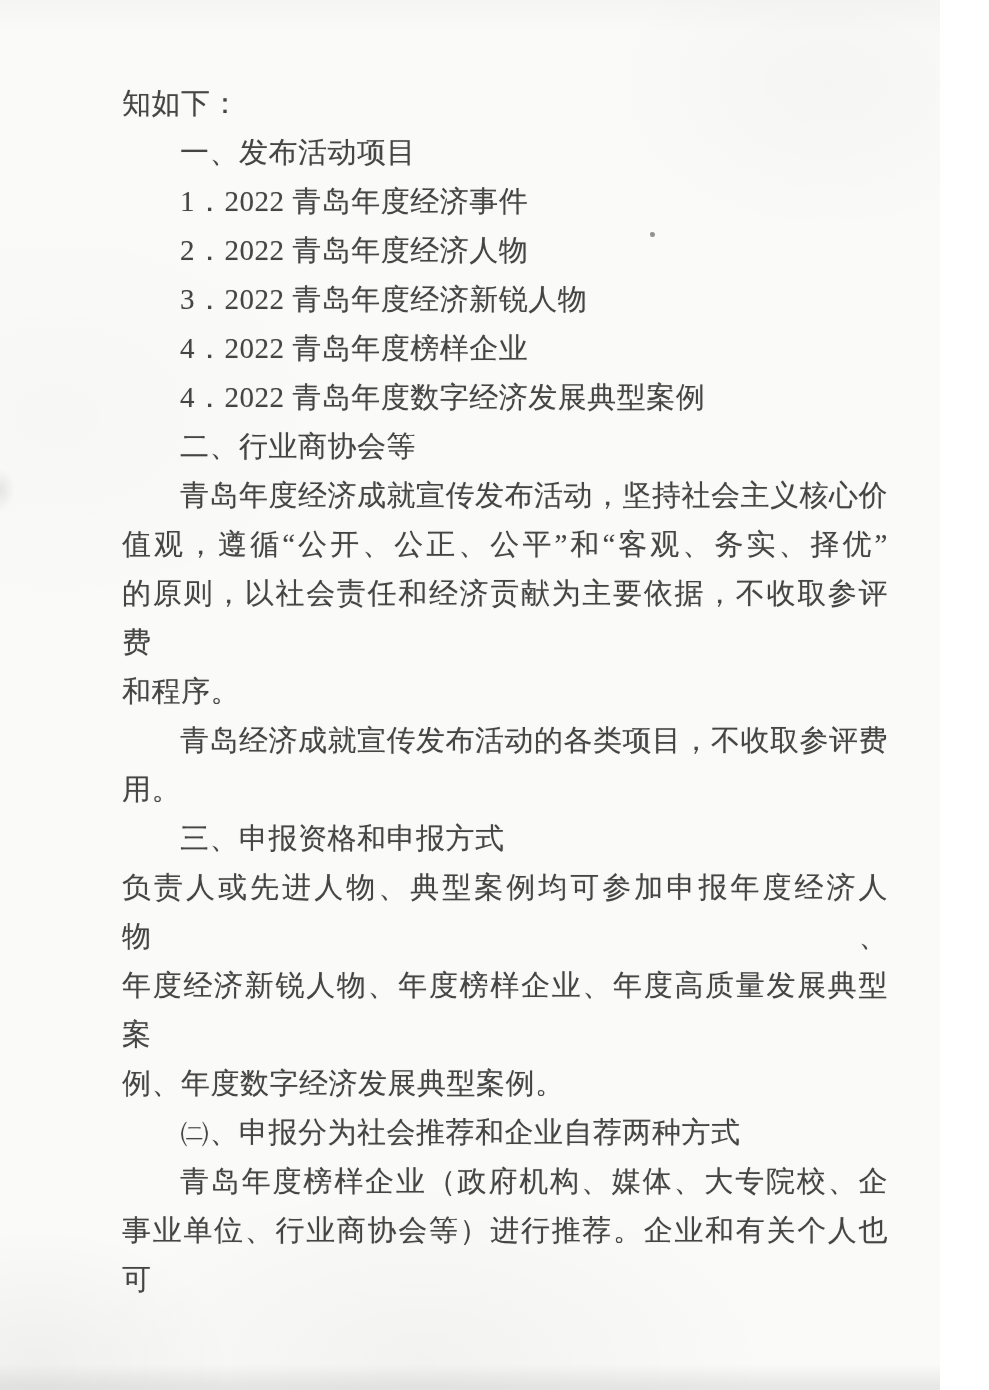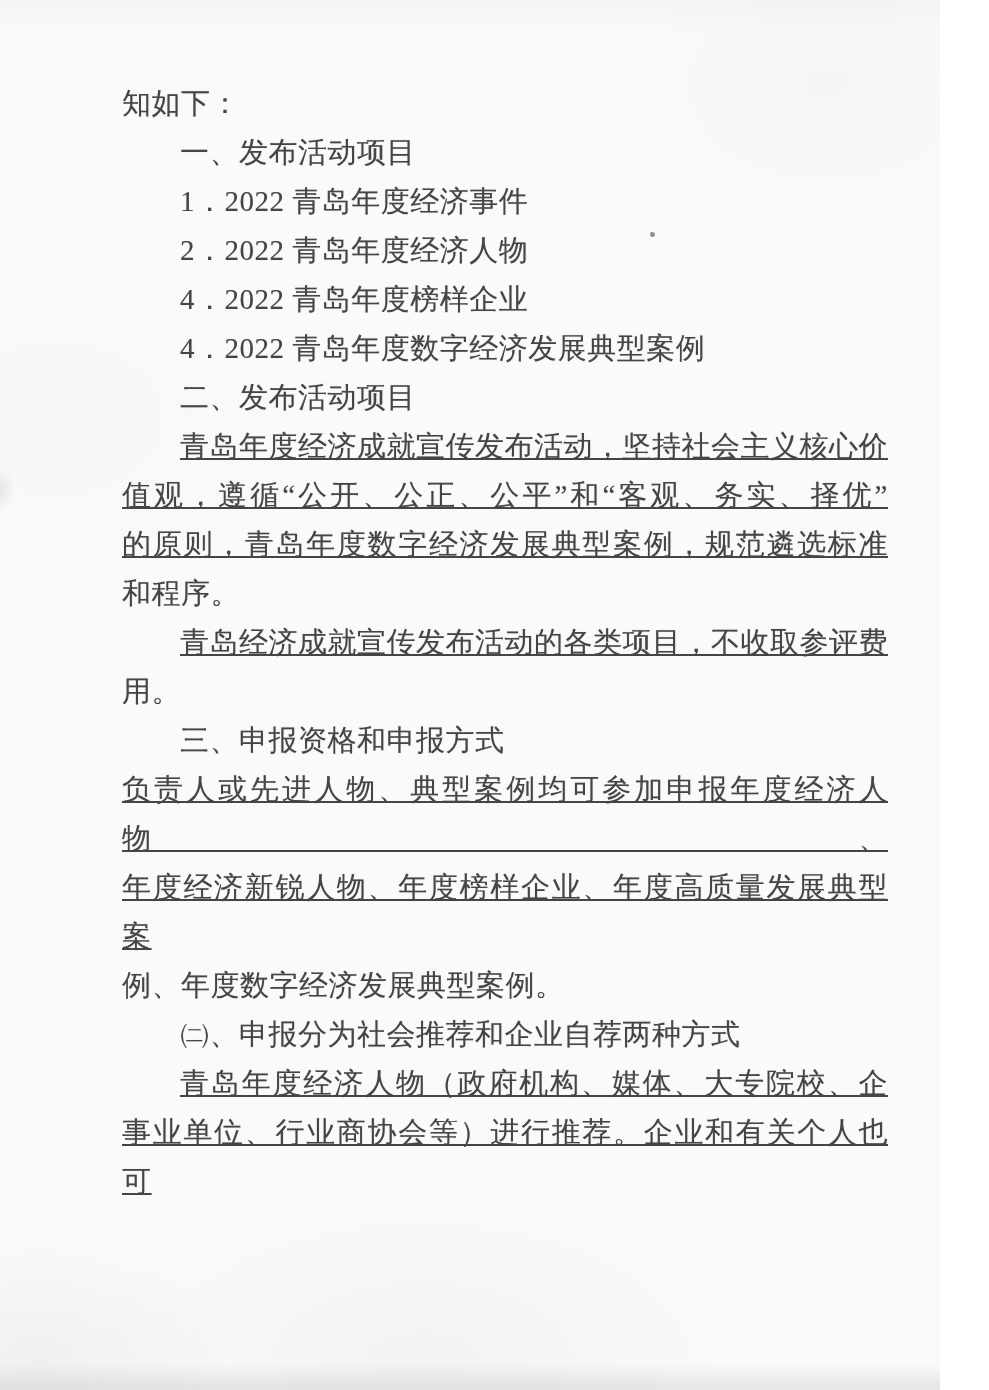--- a/index.html
+++ b/index.html
@@ -53,21 +53,20 @@
     text-shadow: 0 0 1px rgba(90,90,90,0.35);
     font-weight: 400;
   }
   .indent {
     text-indent: 58px;
   }
   .fill {
     text-align: justify;
     text-align-last: justify;
     text-justify: inter-character;
-    text-decoration: underline;
   }
   .speck {
     position: absolute;
     left: 650px;
     top: 232px;
     width: 5px;
     height: 5px;
     background: #6f6f6f;
     border-radius: 40% 60% 50% 50%;
     opacity: 0.75;
@@ -84,33 +83,34 @@
 </style>
 </head>
 <body>
 
 <div class="page">
   <div class="textblock">
     <p class="line">知如下：</p>
     <p class="line indent">一、发布活动项目</p>
     <p class="line indent">1．2022 青岛年度经济事件</p>
     <p class="line indent">2．2022 青岛年度经济人物</p>
+    <p class="line indent">3．2022 青岛年度经济新锐人物</p>
     <p class="line indent">4．2022 青岛年度榜样企业</p>
     <p class="line indent">4．2022 青岛年度数字经济发展典型案例</p>
-    <p class="line indent">二、发布活动项目</p>
+    <p class="line indent">二、行业商协会等</p>
     <p class="line indent fill">青岛年度经济成就宣传发布活动，坚持社会主义核心价</p>
     <p class="line fill">值观，遵循“公开、公正、公平”和“客观、务实、择优”</p>
-    <p class="line fill">的原则，青岛年度数字经济发展典型案例，规范遴选标准</p>
+    <p class="line fill">的原则，以社会责任和经济贡献为主要依据，不收取参评费</p>
     <p class="line">和程序。</p>
     <p class="line indent fill">青岛经济成就宣传发布活动的各类项目，不收取参评费</p>
     <p class="line">用。</p>
     <p class="line indent">三、申报资格和申报方式</p>
     <p class="line fill">负责人或先进人物、典型案例均可参加申报年度经济人物、</p>
     <p class="line fill">年度经济新锐人物、年度榜样企业、年度高质量发展典型案</p>
     <p class="line">例、年度数字经济发展典型案例。</p>
     <p class="line indent">㈡、申报分为社会推荐和企业自荐两种方式</p>
-    <p class="line indent fill">青岛年度经济人物（政府机构、媒体、大专院校、企</p>
+    <p class="line indent fill">青岛年度榜样企业（政府机构、媒体、大专院校、企</p>
     <p class="line fill">事业单位、行业商协会等）进行推荐。企业和有关个人也可</p>
 
   </div>
   <div class="speck"></div>
   <div class="smudge"></div>
 </div>
 
 </body></html>

